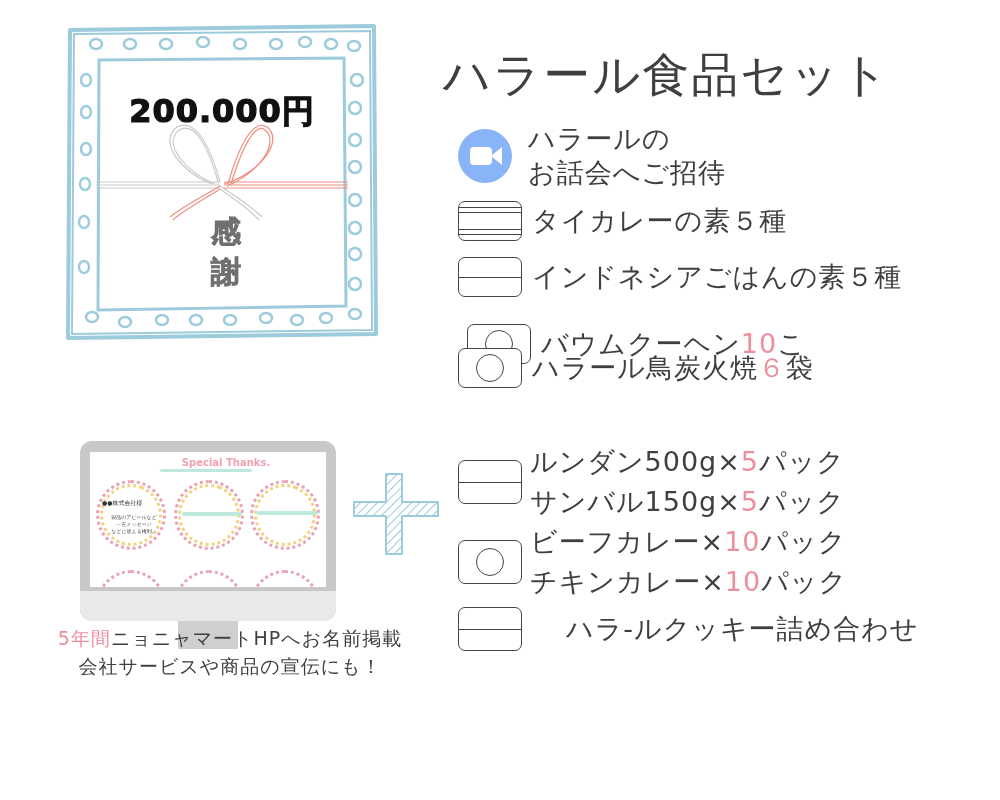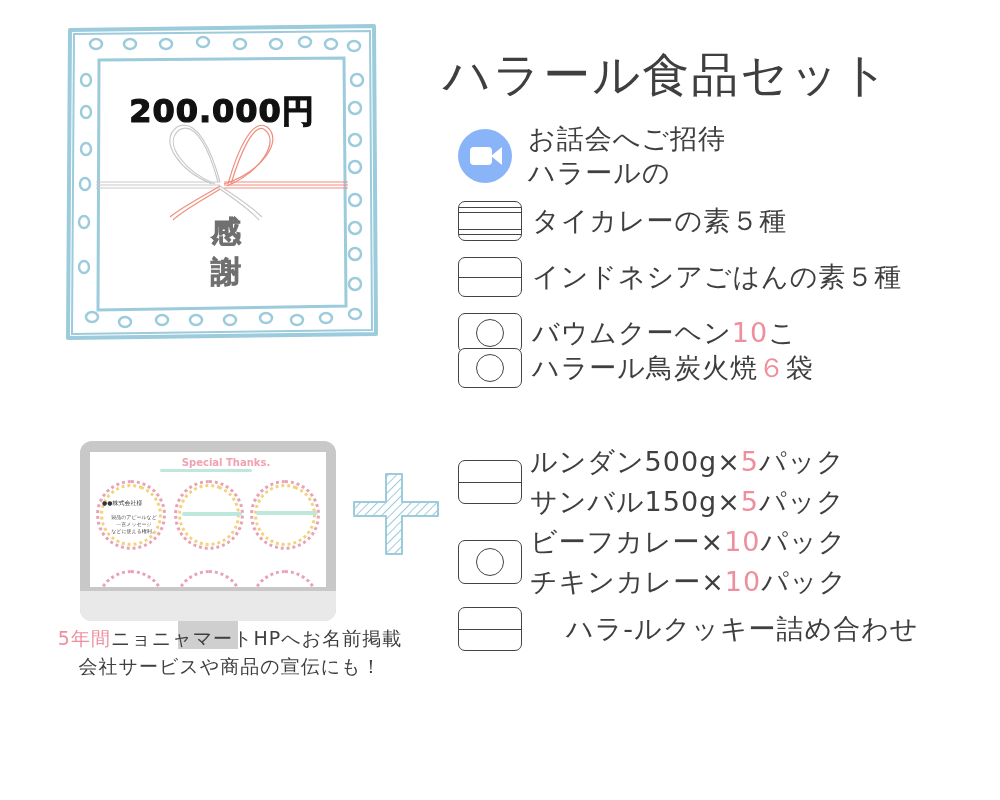--- a/index.html
+++ b/index.html
@@ -150,39 +150,39 @@
 </div>
 
 <div id="title" class="abs">ハラール食品セット</div>
 
 <div class="item multi" style="top:122px;">
   <div class="zoom-icon">
     <div class="cam"></div>
       <div class="lens"></div>
   </div>
   <div class="multi-lines">
+    <span class="label" style="line-height:34px;">ハラールの</span>
     <span class="label" style="line-height:34px;">お話会へご招待</span>
-    <span class="label" style="line-height:34px;">ハラールの</span>
   </div>
 </div>
 
 <div class="item" style="top:201px;">
   <div class="pkg stripes">
       <div style="position:absolute;left:0;right:0;top:5px;border-top:1.5px solid #444;"></div>
       <div style="position:absolute;left:0;right:0;bottom:5px;border-top:1.5px solid #444;"></div>
     </div>
   <span class="label">タイカレーの素５種</span>
 </div>
 
 <div class="item" style="top:257px;">
   <div class="pkg split"></div>
   <span class="label">インドネシアごはんの素５種</span>
 </div>
 
-<div class="item" style="top:313px;">
+<div class="item" style="top:324px;margin-left:9px;">
   <div class="pkg">
       <div class="circle"></div>
     </div>
   <span class="label"><span>バウムクーヘン</span><span class="pink">10</span><span>こ</span></span>
 </div>
 
 <div class="item" style="top:348px;">
   <div class="pkg">
       <div class="circle"></div>
     </div>

